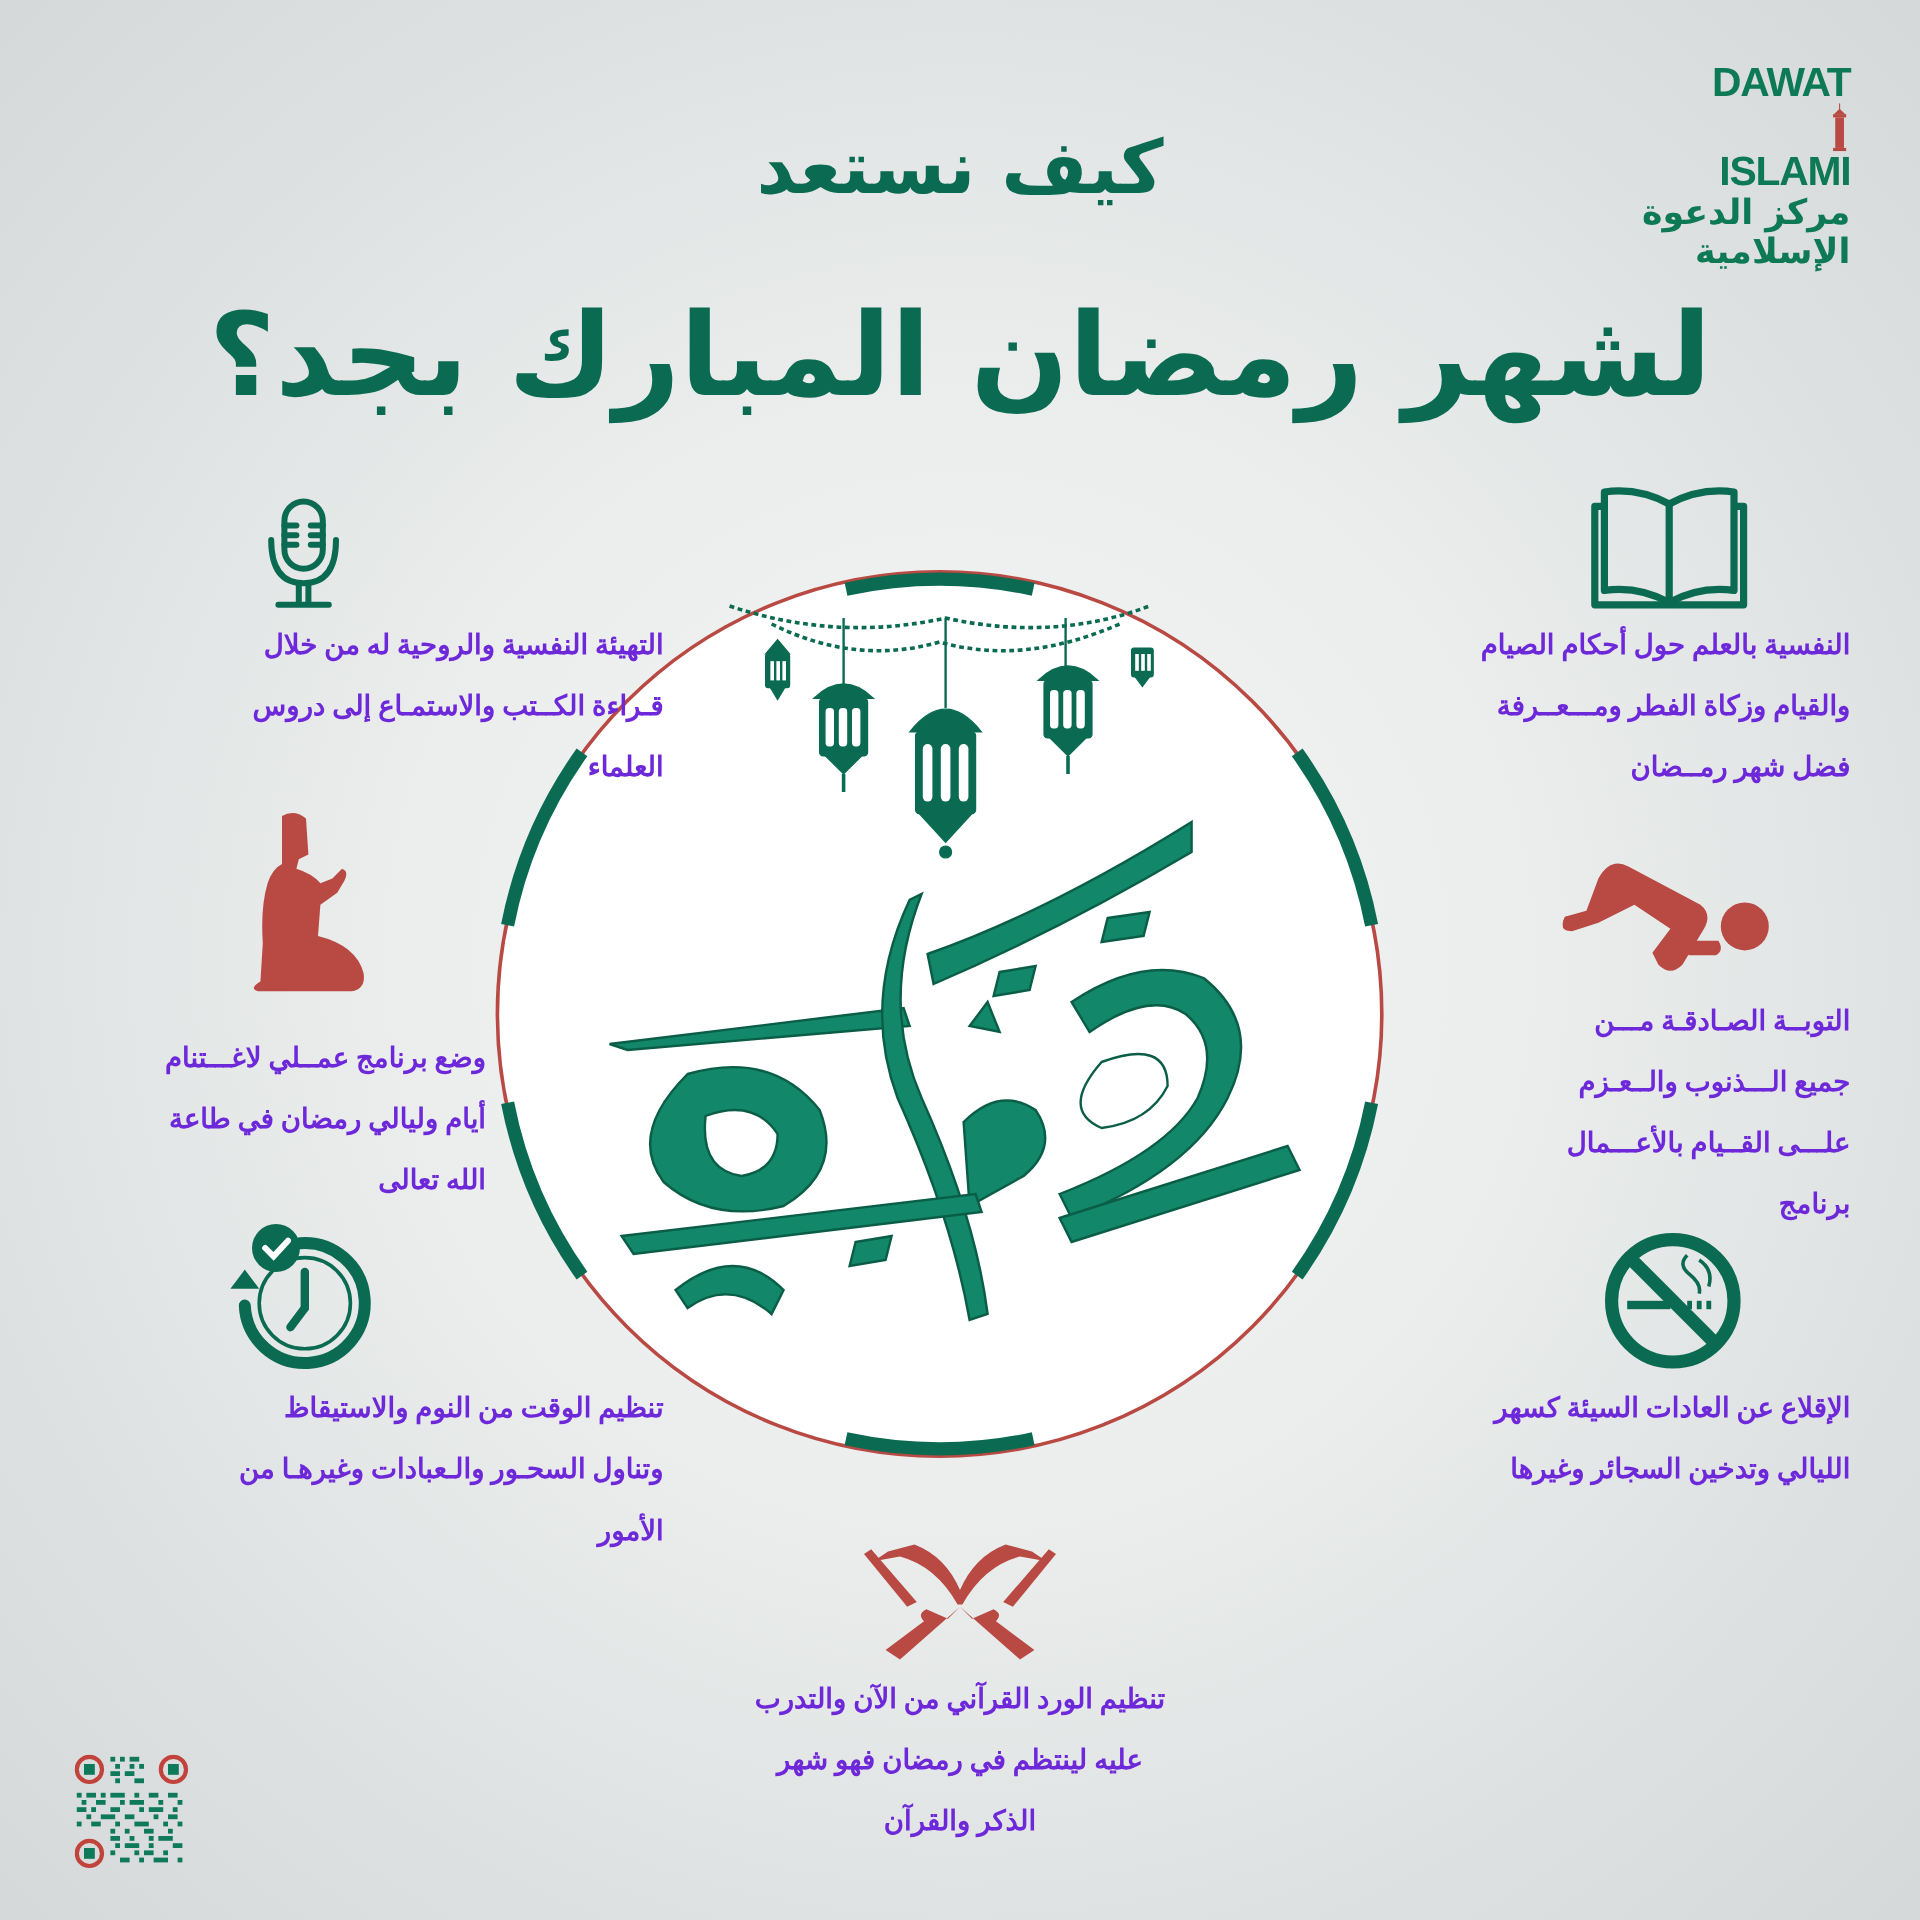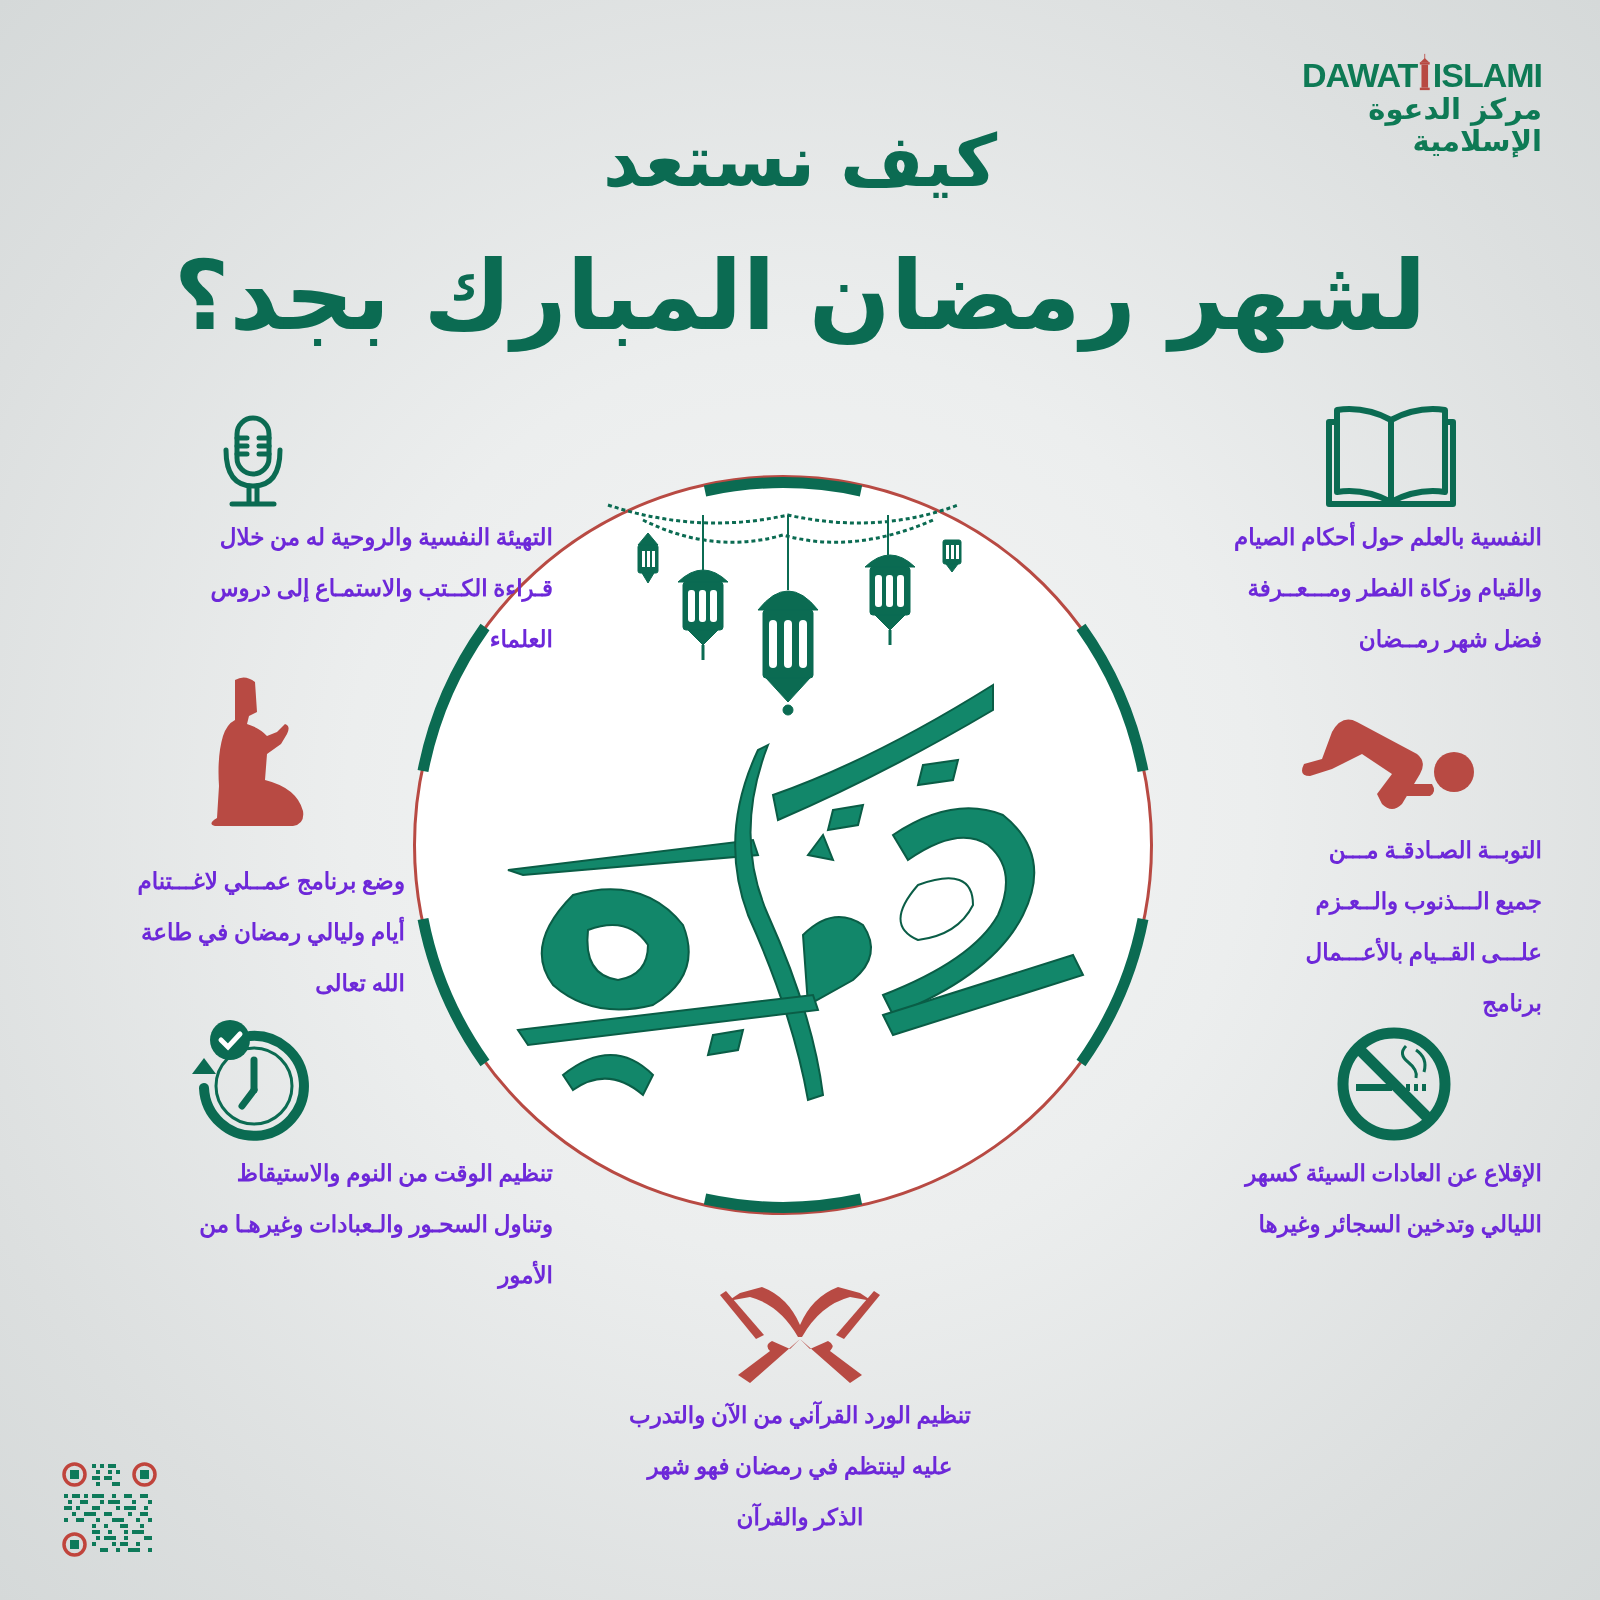--- a/index.html
+++ b/index.html
@@ -6,27 +6,27 @@
     html, body { width: 1600px; height: 1600px; overflow: hidden; }
     body {
       position: relative;
       font-family: "DejaVu Sans", sans-serif;
       background: radial-gradient(ellipse at 50% 50%, #f4f5f5 0%, #eceeee 40%, #dcdfdf 80%, #d5d9d9 100%);
       color: #111;
     }
 
     
     .logo { position: absolute; top: 52px; right: 58px; width: 240px; text-align: right; direction: ltr; }
-    .logo-en { font-family: "Liberation Sans", sans-serif; font-weight: 700; font-size: 34px; color: #0e7a55; letter-spacing: -1px; display: flex; align-items: flex-end; justify-content: flex-end; line-height: 1; }
+    .logo-en { font-family: "Liberation Sans", sans-serif; font-weight: 700; font-size: 34px; color: #0e7a55; letter-spacing: -1px; display: flex; align-items: flex-end; justify-content: flex-end; line-height: 1; flex-direction: column; }
     .logo-tower { display: inline-block; width: 14px; height: 40px; margin: 0 2px; position: relative; }
     .logo-ar { font-weight: 700; font-size: 29px; color: #0e7a55; direction: rtl; line-height: 1.1; margin-top: 2px; }
 
     
     .title { position: absolute; left: 0; right: 0; text-align: center; font-weight: 700; color: #0b6b52; font-family: "DejaVu Sans", sans-serif; }
-    .title-1 { top: 119px; font-size: 72px; letter-spacing: -2px; }
+    .title-1 { top: 103px; font-size: 62px; letter-spacing: -2px; }
     .title-2 { top: 240px; font-size: 96px; letter-spacing: -2px; }
 
     
     .circle-wrap { position: absolute; left: 413px; top: 475px; width: 740px; height: 740px; }
     .circle-bg { position: absolute; inset: 0; border-radius: 50%; background: #ffffff; border: 3px solid #b84a43; }
     .circle-svg { position: absolute; inset: 0; }
     .item-icon { position: absolute; }
     .item-text { position: absolute; font-weight: 700; font-size: 23px; line-height: 51px; color: #6d28d9; white-space: pre-line; font-family: Liberation Serif, serif; }
     .txt-right { text-align: right; }
     .txt-center { text-align: center; }

